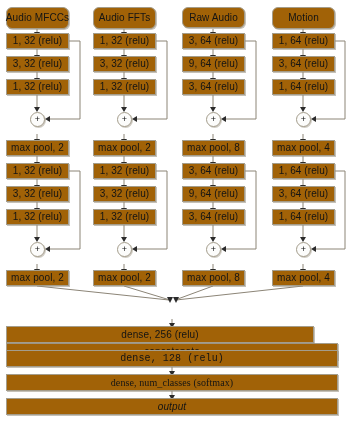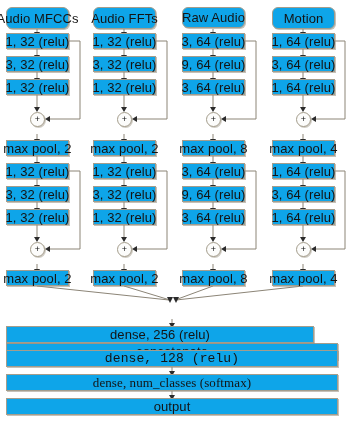--- a/index.html
+++ b/index.html
@@ -10,25 +10,25 @@
     position:relative;
     overflow:hidden;
     color:#1a1a1a;
   }
   #diagram{
     position:absolute;left:0;top:0;width:352px;height:423px;
   }
   .node{
     position:absolute;
     box-sizing:border-box;
-    background:#0ea5e9;
+    background:#a16207;
     border:1px solid #a49d8c;
     box-shadow:1px 1px 0 0 rgba(150,142,125,0.55);
     display:flex;align-items:center;justify-content:center;
-    font-size:13px;
+    font-size:10px;
     line-height:1;
     letter-spacing:0.1px;
     color:#141414;
     white-space:nowrap;
   }
   .node.input{
     border-radius:6px;
   }
   .plus{
     position:absolute;
@@ -244,15 +244,15 @@
   <div class="node" style="left:272px;top:163px;width:63px;height:16px;">1, 64 (relu)</div>
   <div class="node" style="left:272px;top:186px;width:63px;height:16px;">3, 64 (relu)</div>
   <div class="node" style="left:272px;top:209px;width:63px;height:16px;">1, 64 (relu)</div>
   <div class="plus" style="left:296px;top:242px;">+</div>
   <div class="node" style="left:272px;top:270px;width:63px;height:16px;">max pool, 4</div>
 
   <div class="node" style="left:6px;top:302px;width:332px;height:17px;margin-top:41px;">concatenate</div>
   <div class="node" style="left:6px;top:326px;width:308px;height:17px;">dense, 256 (relu)</div>
   <div class="node" style="left:6px;top:350px;width:332px;height:17px;font-family:Liberation Mono, monospace;">dense, 128 (relu)</div>
   <div class="node" style="left:6px;top:374px;width:332px;height:17px;font-family:Liberation Serif, serif;">dense, num_classes (softmax)</div>
-  <div class="node" style="left:6px;top:398px;width:332px;height:17px;">output</div>
+  <div class="node" style="left:6px;top:398px;width:332px;height:17px;font-style:italic;">output</div>
 
 </div>
 
 </body></html>

